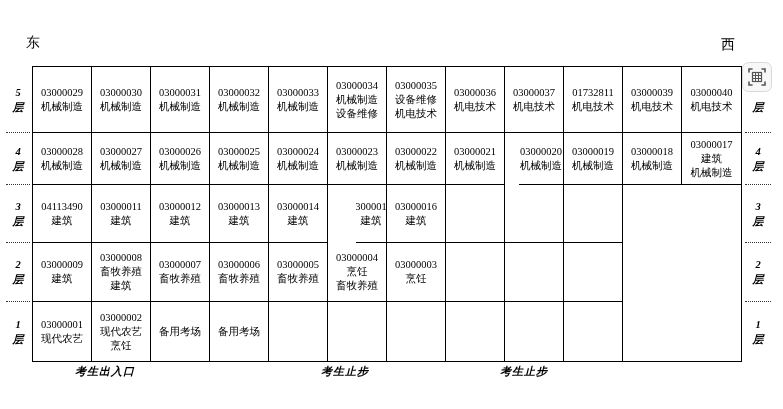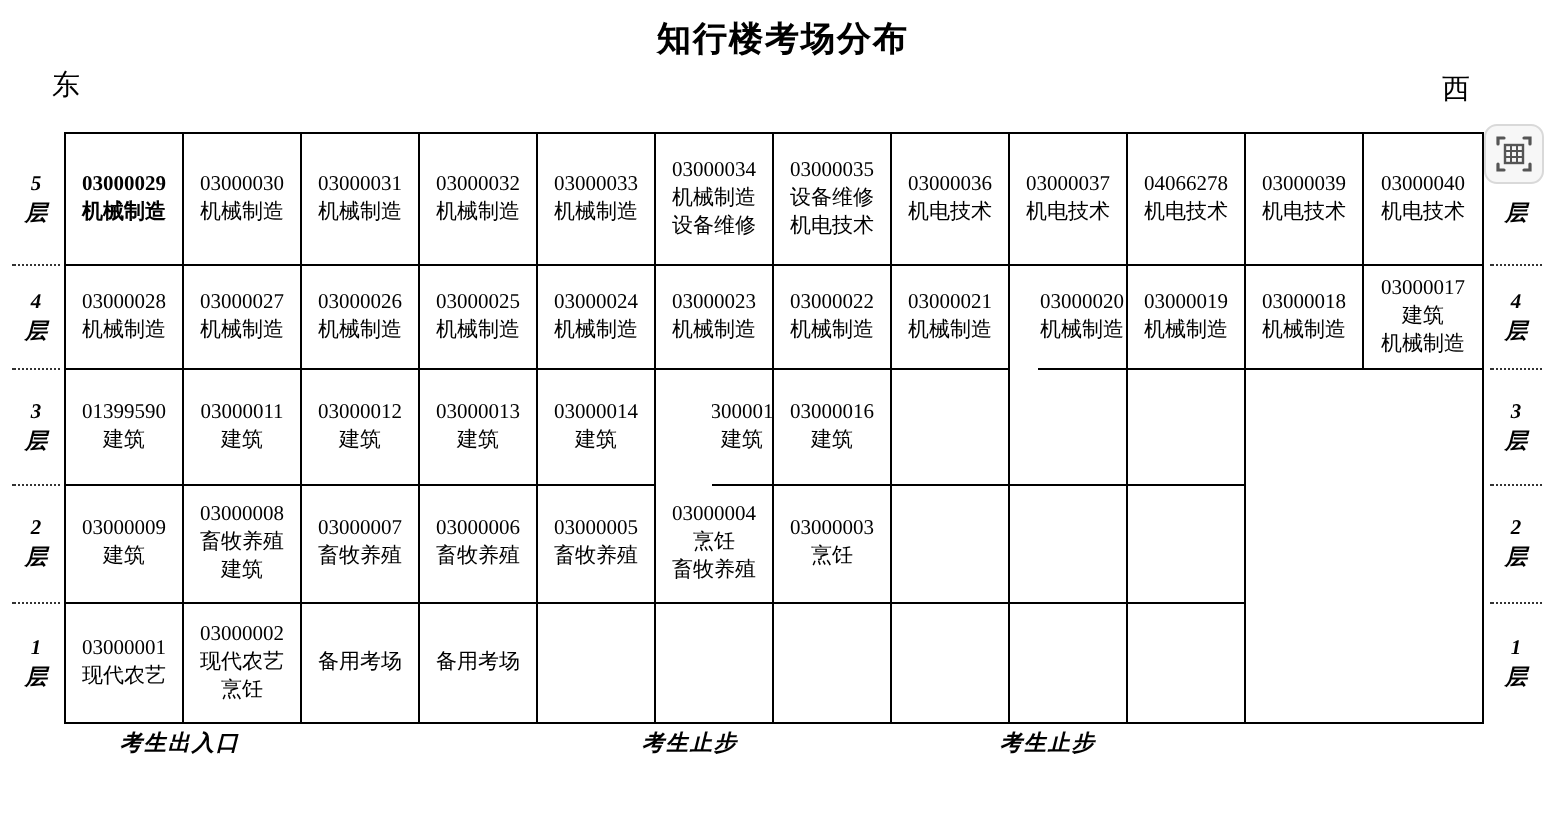--- a/index.html
+++ b/index.html
@@ -30,34 +30,33 @@
   .floors-left{left:6px;width:24px;}
   .floors-right{left:745px;width:26px;}
   .floor-cell{display:flex;flex-direction:column;justify-content:center;align-items:center;
               border-bottom:1px dotted #333;box-sizing:border-box;}
   .floor-cell:last-child{border-bottom:none;}
   .fnum{font-size:10.5px;font-weight:700;font-style:italic;line-height:14px;min-height:14px;}
   .fchar{font-size:11px;font-weight:700;font-style:italic;line-height:14px;}
 
   .bottom-label{position:absolute;top:364px;width:90px;text-align:center;
                 font-size:11px;font-weight:700;font-style:italic;letter-spacing:1px;}
-  .bl-entrance{left:45px;}
+  .bl-entrance{left:60px;}
   .bl-stop1{left:300px;}
   .bl-stop2{left:479px;}
 
   
   .icon-btn{position:absolute;left:742px;top:62px;width:30px;height:30px;padding:0;border:none;
             background:transparent;cursor:pointer;}
 </style>
 </head>
 <body>
 
 <div id="page">
 
-  <div class="title">知行楼考场分布</div>
 
   <div class="dir-label east">东</div>
   <div class="dir-label west">西</div>
 
   <div class="floors floors-left" id="floors-left">
       <div class="floor-cell">
         <div class="fnum">5</div>
         <div class="fchar">层</div>
       </div>
       <div class="floor-cell">
@@ -72,21 +71,21 @@
         <div class="fnum">2</div>
         <div class="fchar">层</div>
       </div>
       <div class="floor-cell">
         <div class="fnum">1</div>
         <div class="fchar">层</div>
       </div>
     </div>
 
   <div class="grid" id="grid">
-      <div class="cell" style="grid-area: 1 / 1; font-weight: bold;">
+      <div class="cell" style="grid-area: 1 / 1;">
         <div class="line">03000029</div>
         <div class="line">机械制造</div>
       </div>
       <div class="cell" style="grid-area: 1 / 2;">
         <div class="line">03000030</div>
         <div class="line">机械制造</div>
       </div>
       <div class="cell" style="grid-area: 1 / 3;">
         <div class="line">03000031</div>
         <div class="line">机械制造</div>
@@ -111,21 +110,21 @@
       </div>
       <div class="cell" style="grid-area: 1 / 8;">
         <div class="line">03000036</div>
         <div class="line">机电技术</div>
       </div>
       <div class="cell" style="grid-area: 1 / 9;">
         <div class="line">03000037</div>
         <div class="line">机电技术</div>
       </div>
       <div class="cell" style="grid-area: 1 / 10;">
-        <div class="line">04066278</div>
+        <div class="line">01732811</div>
         <div class="line">机电技术</div>
       </div>
       <div class="cell" style="grid-area: 1 / 11;">
         <div class="line">03000039</div>
         <div class="line">机电技术</div>
       </div>
       <div class="cell" style="grid-area: 1 / 12; border-right: none;">
         <div class="line">03000040</div>
         <div class="line">机电技术</div>
       </div>
@@ -172,21 +171,21 @@
       <div class="cell" style="grid-area: 2 / 11;">
         <div class="line">03000018</div>
         <div class="line">机械制造</div>
       </div>
       <div class="cell" style="grid-area: 2 / 12; border-right: none;">
         <div class="line">03000017</div>
         <div class="line">建筑</div>
         <div class="line">机械制造</div>
       </div>
       <div class="cell" style="grid-area: 3 / 1;">
-        <div class="line">01399590</div>
+        <div class="line">04113490</div>
         <div class="line">建筑</div>
       </div>
       <div class="cell" style="grid-area: 3 / 2;">
         <div class="line">03000011</div>
         <div class="line">建筑</div>
       </div>
       <div class="cell" style="grid-area: 3 / 3; text-align: right;">
         <div class="line">03000012</div>
         <div class="line">建筑</div>
       </div>

